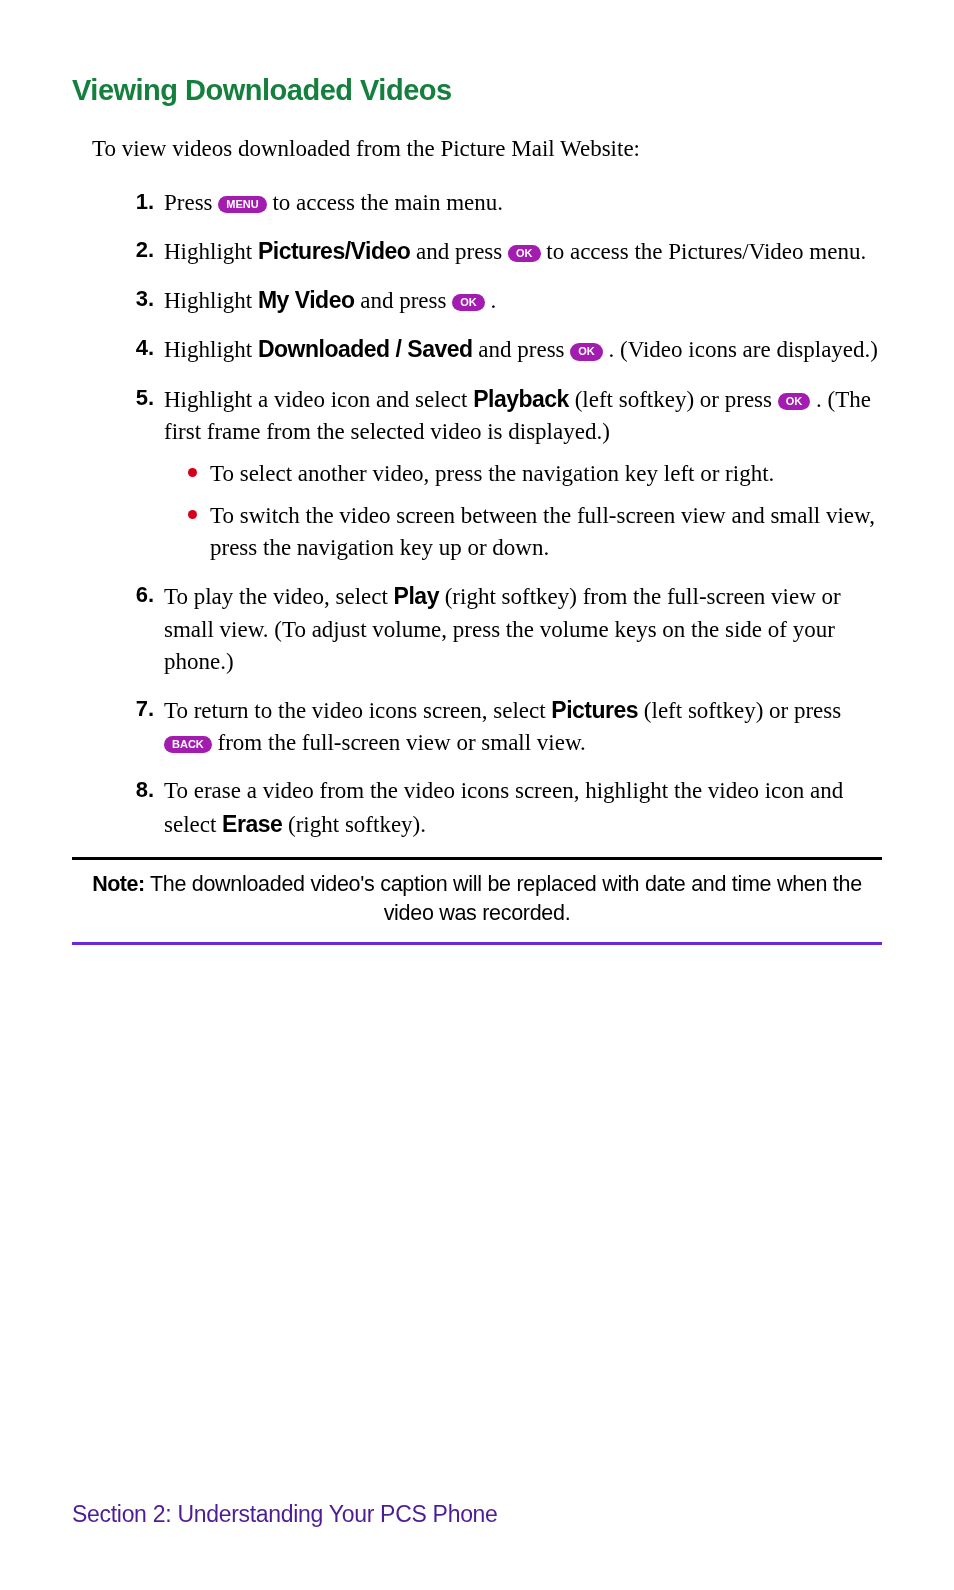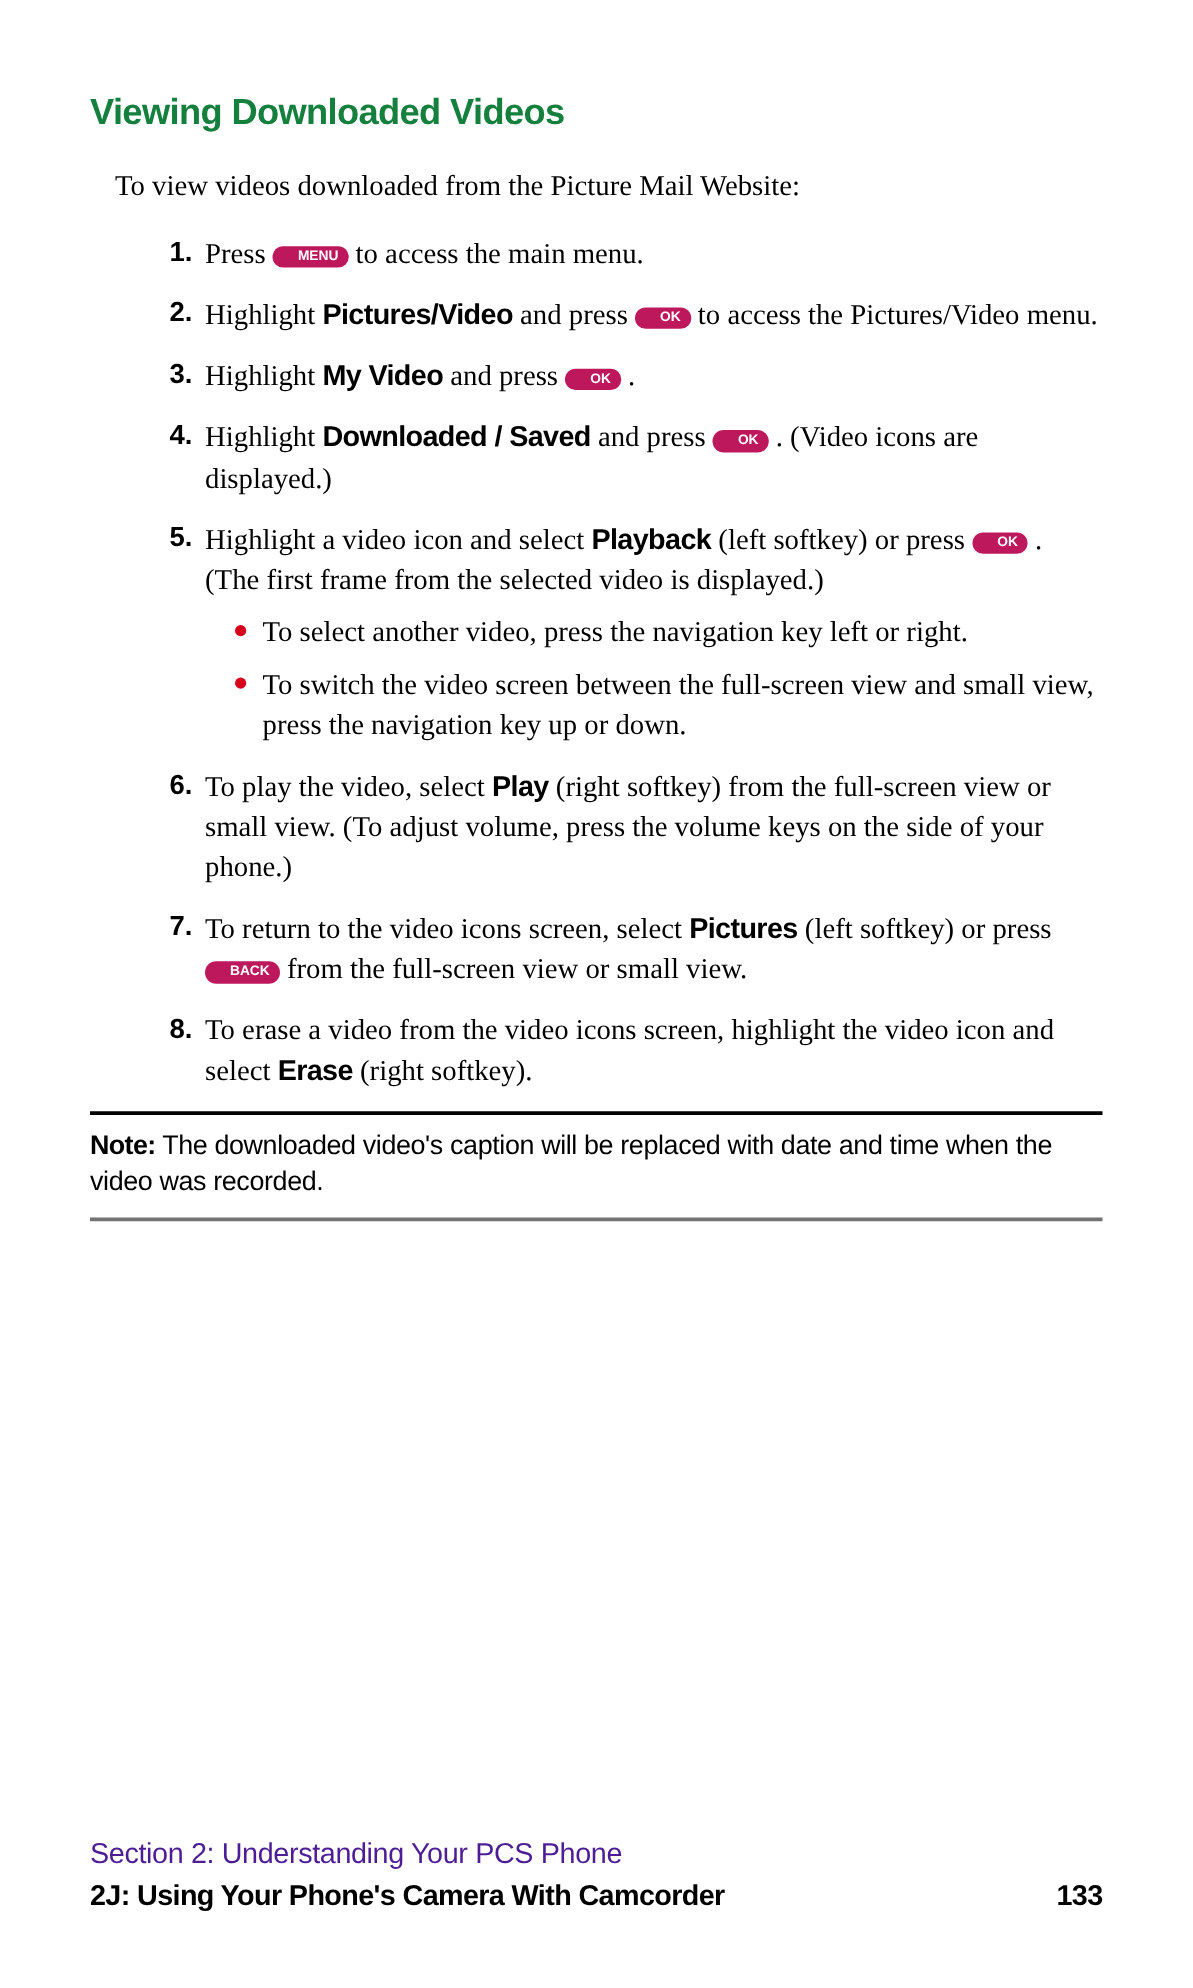--- a/index.html
+++ b/index.html
@@ -44,27 +44,27 @@
     text-align: right;
     width: 24px;
   }
   .b {
     font-family: 'Helvetica Neue', Helvetica, Arial, sans-serif;
     font-weight: 700;
     letter-spacing: -0.5px;
   }
   .key {
     display: inline-block;
-    background: #be185d;
+    background: #a21caf;
     color: #fff;
     border-radius: 999px;
     font-family: 'Helvetica Neue', Helvetica, Arial, sans-serif;
     font-weight: 700;
     font-size: 11px;
-    padding: 2px 8px 2px 20px;
+    padding: 2px 8px 2px 8px;
     line-height: 1.2;
     vertical-align: 2px;
     letter-spacing: 0;
   }
   ul.sub {
     list-style: none;
     margin-top: 10px;
     margin-left: 24px;
   }
   ul.sub > li {
@@ -77,27 +77,28 @@
     position: absolute;
     left: 0;
     top: 10px;
     width: 9px;
     height: 9px;
     border-radius: 50%;
     background: #d6001c;
   }
   .note-block {
     border-top: 3px solid #000;
-    border-bottom: 3px solid #737373;
+    border-bottom: 3px solid #6d28d9;
     padding: 10px 0 14px 0;
     margin-top: 6px;
     font-family: 'Helvetica Neue', Helvetica, Arial, sans-serif;
     font-size: 21.5px;
     line-height: 1.35;
     letter-spacing: -0.3px;
+    text-align: center;
   }
   .note-block .b { font-size: 21.5px; }
   .footer {
     position: absolute;
     left: 72px;
     right: 72px;
     bottom: 58px;
     font-family: 'Helvetica Neue', Helvetica, Arial, sans-serif;
   }
   .footer-line1 {
@@ -169,17 +170,13 @@
   </li>
 
 </ol>
 
 <div class="note-block" data-name="note-box">
   <span class="b" data-name="note-label">Note:</span><span data-name="note-text"> The downloaded video's caption will be replaced with date and time when the video was recorded.</span>
 </div>
 
 <div class="footer" data-name="page-footer">
   <div class="footer-line1" data-name="footer-section-label">Section 2: Understanding Your PCS Phone</div>
-  <div class="footer-line2">
-    <span data-name="footer-chapter-label">2J: Using Your Phone's Camera With Camcorder</span>
-    <span data-name="page-number">133</span>
-  </div>
 </div>
 
 </body></html>

